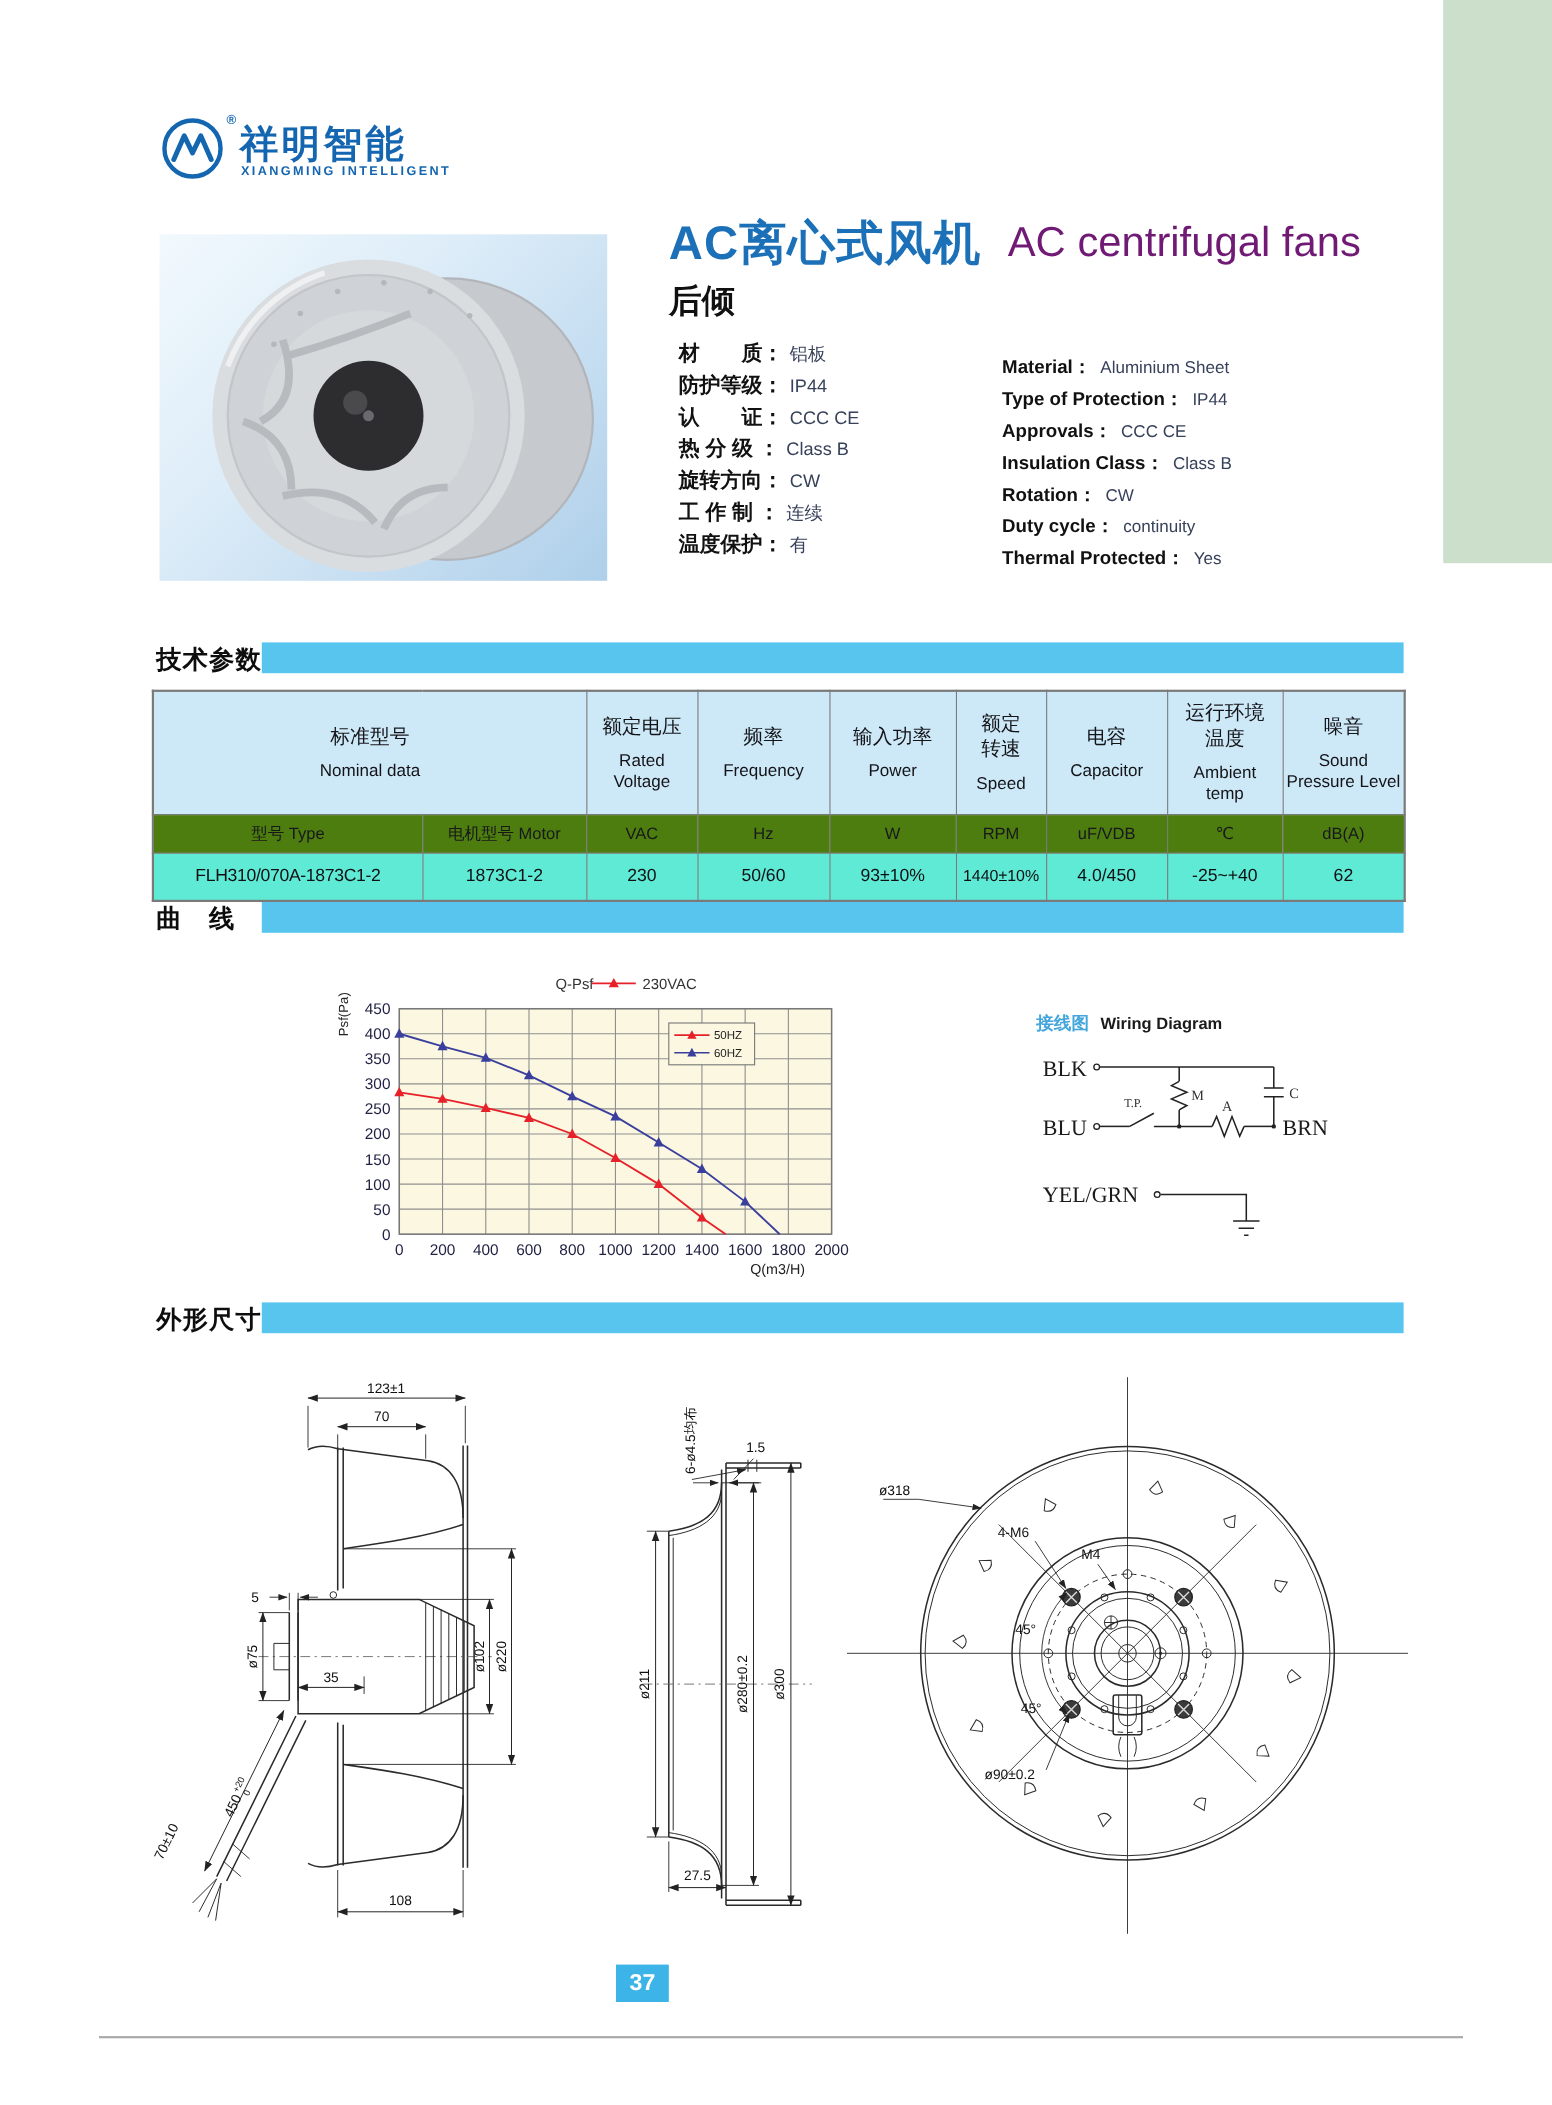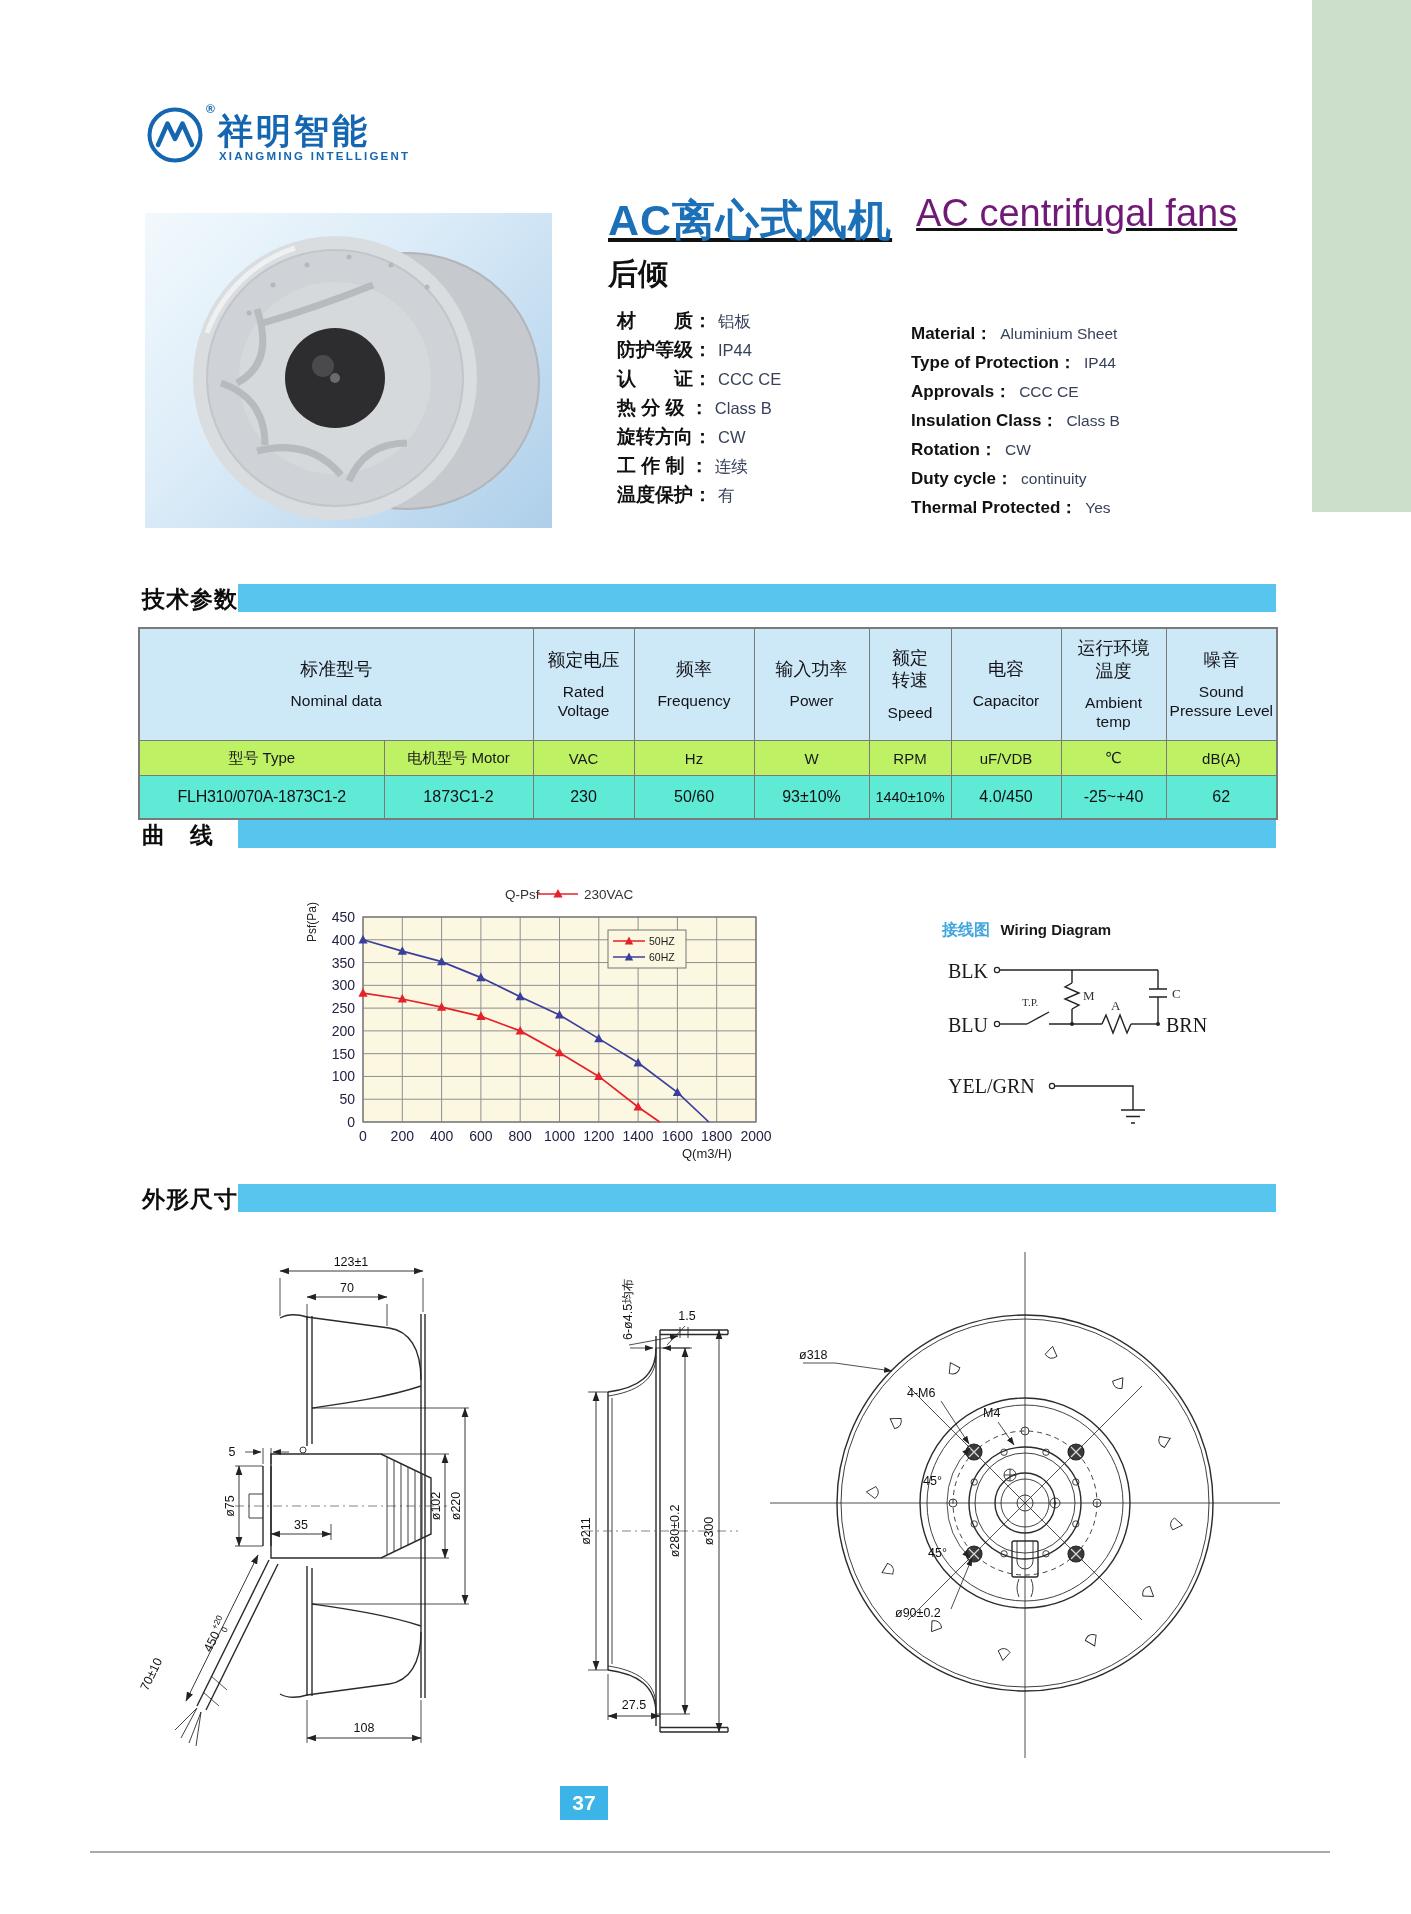--- a/index.html
+++ b/index.html
@@ -14,21 +14,21 @@
   .reg-mark{position:absolute;left:206px;top:102px;font-size:12px;color:#1566b0;font-weight:bold;}
   .brand-zh{position:absolute;left:218px;top:108px;font-size:35px;font-weight:bold;color:#1566b0;letter-spacing:3px;}
   .brand-en{position:absolute;left:219px;top:150px;font-size:11.5px;font-weight:bold;color:#1566b0;letter-spacing:2.2px;}
 
   
   .photo{position:absolute;left:145px;top:213px;width:407px;height:315px;
          background:linear-gradient(135deg,#f2f9fd 0%,#dcecf8 40%,#aecfea 100%);}
 
   
   .titleblock{position:absolute;left:608px;top:192px;width:700px;}
-  .t-line1{display:flex;align-items:flex-start;text-decoration:underline;}
+  .t-line1{display:flex;align-items:center;}
   .t-zh{font-size:43px;font-weight:bold;color:#1c70b8;letter-spacing:1px;}
   .t-en{font-size:38px;color:#701a75;margin-left:24px;}
   .t-line2{display:flex;align-items:baseline;margin-top:4px;}
   .st-zh{font-size:30px;font-weight:bold;color:#101010;}
   .st-en{font-size:30px;font-weight:bold;color:#101010;margin-left:24px;letter-spacing:0.5px;}
 
   
   .specs-cn{position:absolute;left:617px;top:308px;}
   .specs-en{position:absolute;left:911px;top:322px;}
   .spec-row{height:29px;display:flex;align-items:baseline;white-space:nowrap;}
@@ -42,21 +42,21 @@
   .sec-bar{position:absolute;left:238px;width:1038px;height:28px;background:#58c5ef;}
   .s1l{top:584px;} .s1b{top:584px;}
   .s2l{top:820px;} .s2b{top:820px;}
   .s3l{top:1184px;} .s3b{top:1184px;}
 
   
   .ptable{position:absolute;left:138px;top:627px;border-collapse:collapse;table-layout:fixed;
           width:1138px;border:2px solid #7a7a7a;}
   .ptable td{border:1px solid #7a7a7a;text-align:center;vertical-align:middle;padding:2px;}
   .ptable tr.hrow td{background:#cde8f7;height:107px;}
-  .ptable tr.urow td{background:#bef264;height:30px;font-size:15px;color:#18181c;text-align:center;}
+  .ptable tr.urow td{background:#4d7c0f;height:30px;font-size:15px;color:#18181c;text-align:center;}
   .ptable tr.drow td{background:#5eead4;height:38px;font-size:16px;color:#101014;}
   .hz{font-size:18px;color:#141418;line-height:1.25;}
   .he{font-size:15.5px;color:#141418;margin-top:12px;line-height:1.2;}
   .w40{max-width:42px;margin:0 auto;}
   .w76{max-width:78px;margin:0 auto;}
   .w70{max-width:72px;margin:12px auto 0;}
 
   
   .curve-wrap{position:absolute;left:280px;top:878px;}
   .tick{font:14px "Liberation Sans","DejaVu Sans",sans-serif;fill:#222244;}

